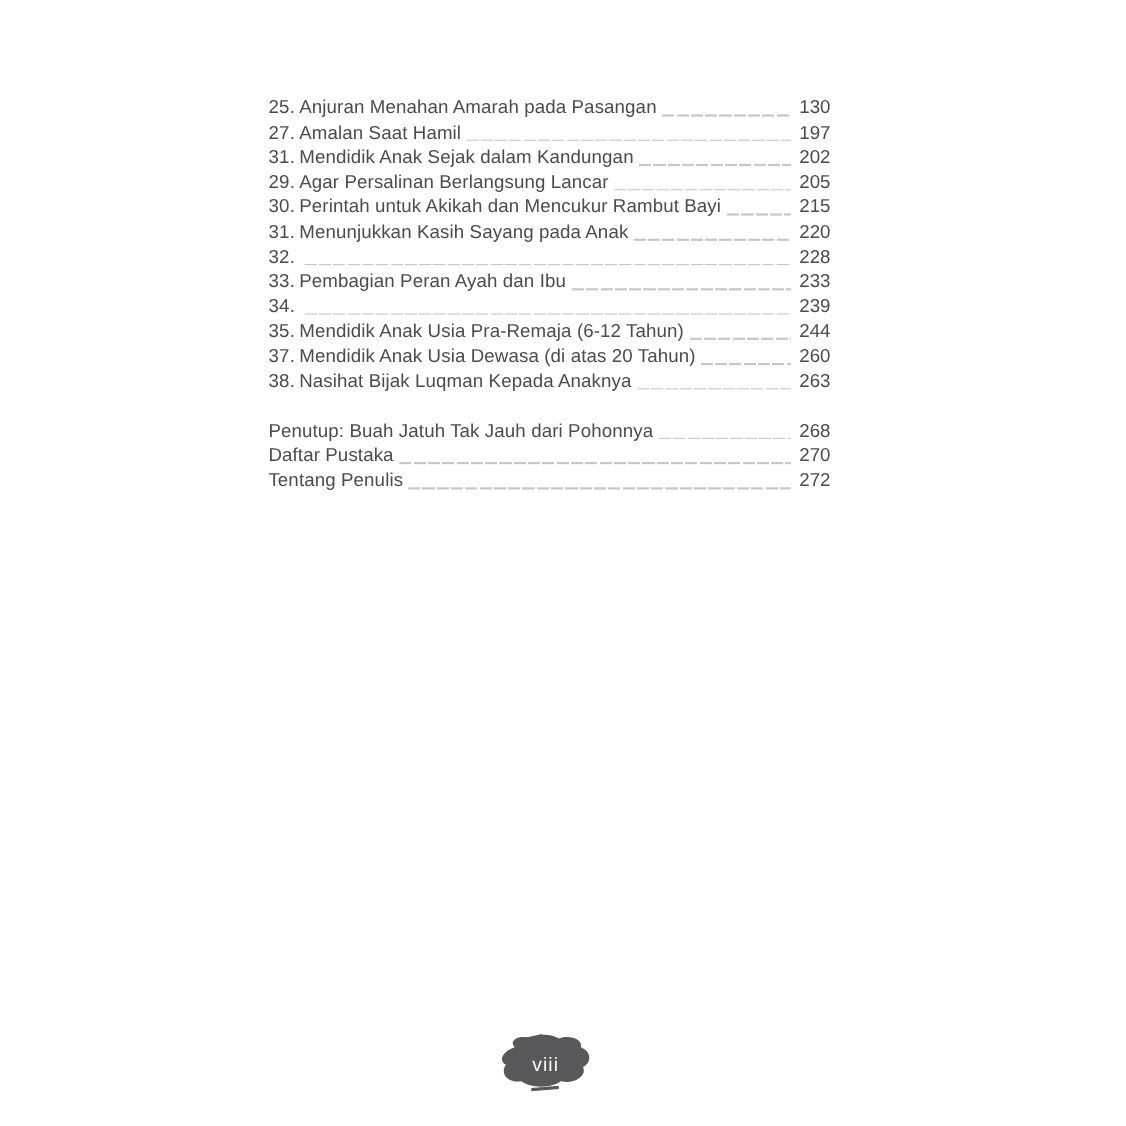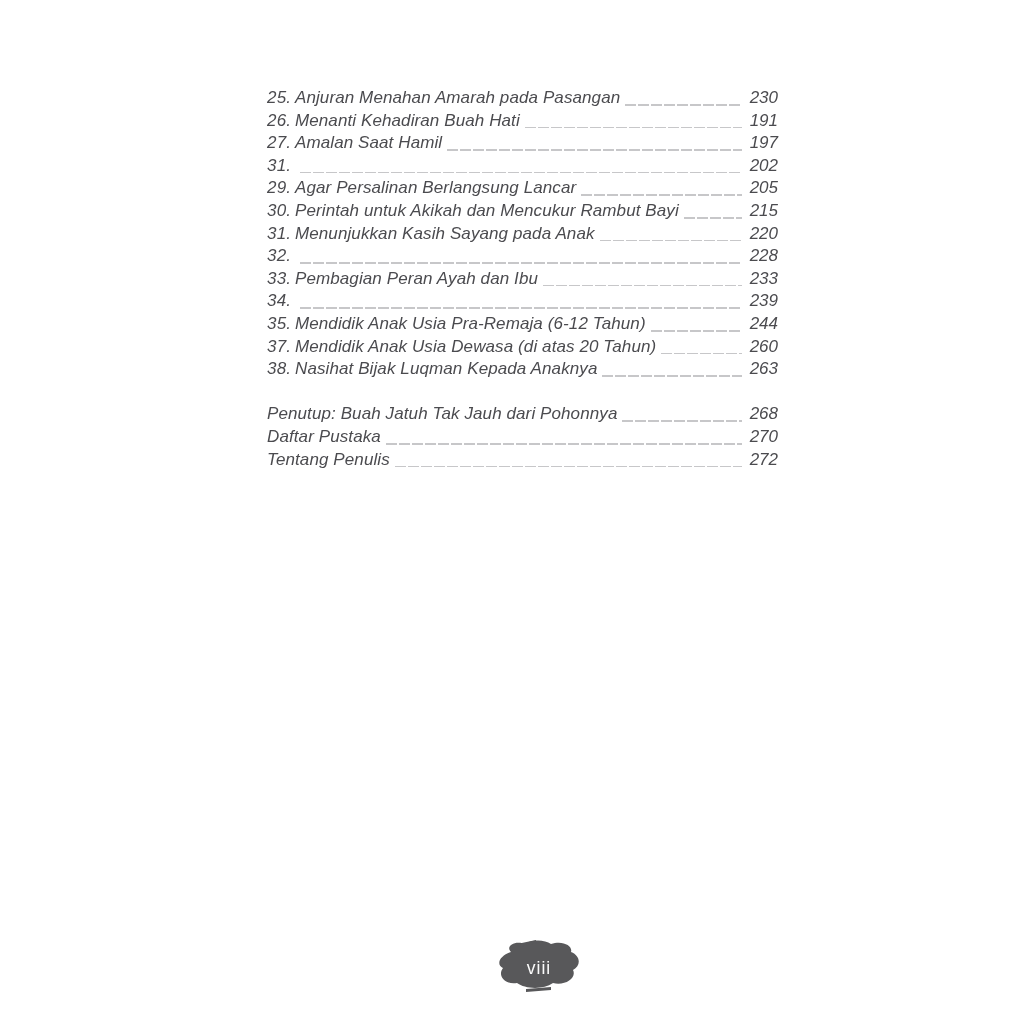--- a/index.html
+++ b/index.html
@@ -10,24 +10,23 @@
     width: 1024px;
     height: 1024px;
     position: relative;
     background: var(--page-bg, #ffffff);
     font-family: "Liberation Sans", "DejaVu Sans", sans-serif;
     color: var(--text-color, #4b4b4f);
     overflow: hidden;
   }
   .toc {
     position: absolute;
-    left: 267px;
+    left: 244px;
     top: 87px;
     width: 511px;
-    font-style: italic;
   }
   .toc-row {
     display: flex;
     align-items: baseline;
     height: 22.6px;
     font-size: 17px;
     line-height: 22.6px;
     white-space: nowrap;
   }
   .toc-num {
@@ -54,21 +53,21 @@
   .toc-page {
     flex: 0 0 auto;
     min-width: 30px;
     text-align: right;
   }
   .toc-spacer {
     height: 22.6px;
   }
   .page-footer {
     position: absolute;
-    left: 489px;
+    left: 446px;
     top: 936px;
     width: 100px;
     height: 64px;
   }
   .page-footer svg {
     display: block;
     width: 100px;
     height: 64px;
   }
   .blob-label {
@@ -79,36 +78,31 @@
 </style>
 </head>
 <body style="--text-color: #4b4b4f; --leader-color: #c7c7c9; --page-bg: #ffffff;">
 
 <div class="toc">
   <div id="toc-list">
       <div class="toc-row">
         <span class="toc-num">25.</span>
         <span class="toc-title">Anjuran Menahan Amarah pada Pasangan</span>
         <span class="toc-leader"></span>
-        <span class="toc-page">230</span>
-      </div>
-      <div class="toc-row">
-        <span class="toc-num">26.</span>
-        <span class="toc-title">Menanti Kehadiran Buah Hati</span>
-        <span class="toc-leader"></span>
-        <span class="toc-page">191</span>
+        <span class="toc-page">130</span>
       </div>
       <div class="toc-row">
         <span class="toc-num">27.</span>
         <span class="toc-title">Amalan Saat Hamil</span>
         <span class="toc-leader"></span>
         <span class="toc-page">197</span>
       </div>
       <div class="toc-row">
         <span class="toc-num">31.</span>
+        <span class="toc-title">Mendidik Anak Sejak dalam Kandungan</span>
         <span class="toc-leader"></span>
         <span class="toc-page">202</span>
       </div>
       <div class="toc-row">
         <span class="toc-num">29.</span>
         <span class="toc-title">Agar Persalinan Berlangsung Lancar</span>
         <span class="toc-leader"></span>
         <span class="toc-page">205</span>
       </div>
       <div class="toc-row">

